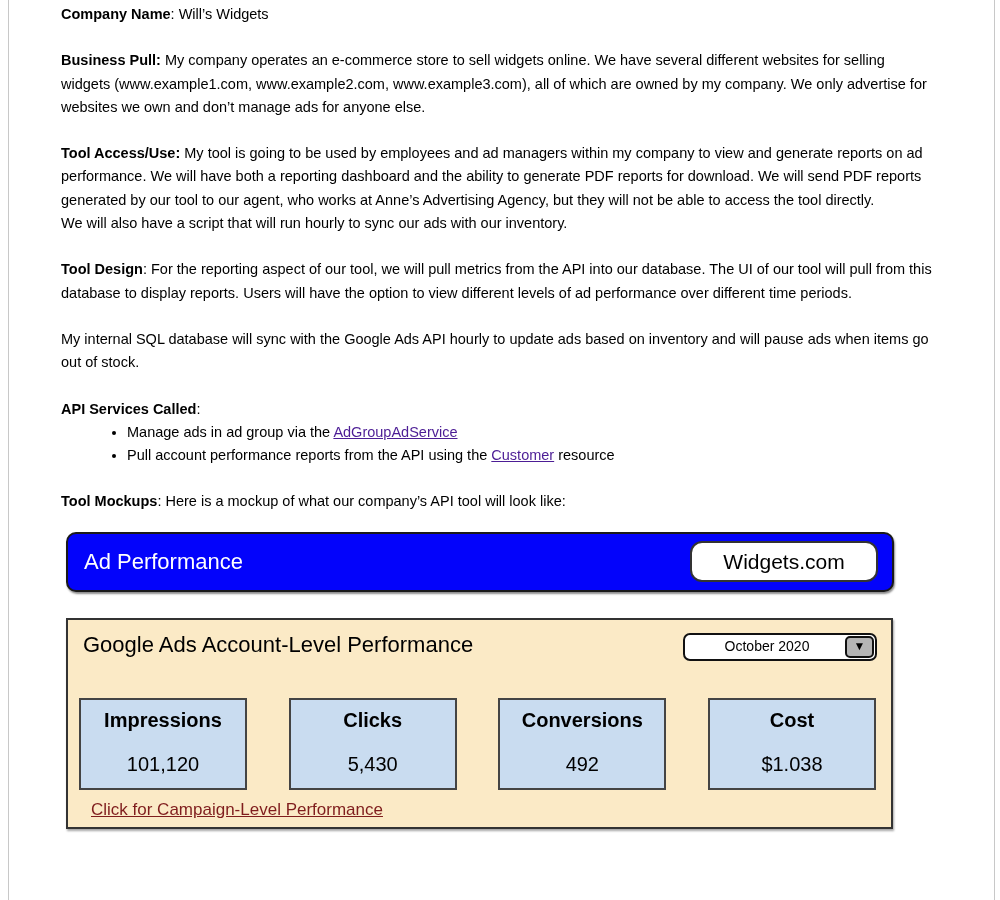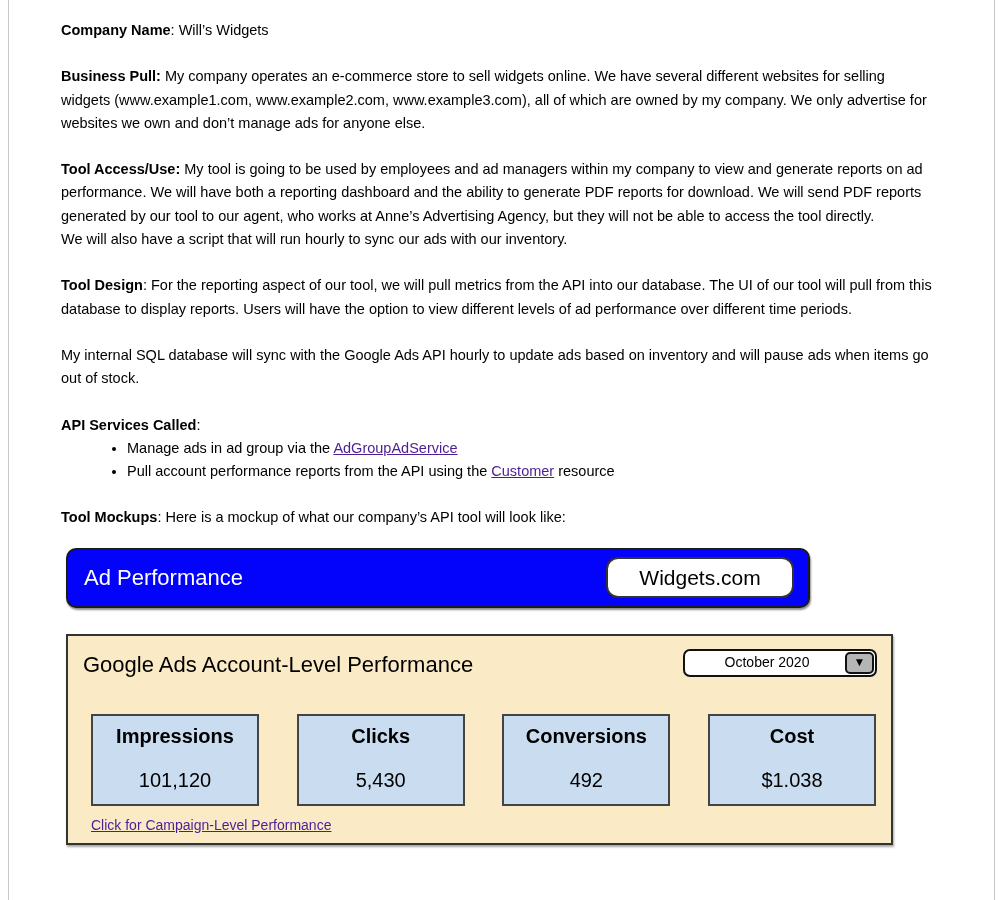--- a/index.html
+++ b/index.html
@@ -17,37 +17,37 @@
     background: #ffffff;
     border-left: 1px solid #c8c8c8;
     border-right: 1px solid #c8c8c8;
   }
   .content {
     padding: 3px 56px 0 52px;
     font-size: 14.5px;
     line-height: 23.3px;
   }
   .content p { margin: 23px 0 0 0; }
-  .content p.first { margin-top: 16px; }
+  .content p.first { margin-top: 0; }
   b { font-weight: bold; }
   ul.api-list {
     margin: 0;
     padding-left: 66px;
     list-style: disc outside;
   }
   ul.api-list li { line-height: 23.3px; }
   a.doc-link {
     color: #4c1d95;
     text-decoration: underline;
     cursor: pointer;
   }
   
   .mock-bar {
     margin: 18px 0 0 5px;
-    width: 744px; height: 60px;
+    width: 828px; height: 60px;
     background: #0303fb;
     border: 2px solid #1a1a1a;
     border-radius: 10px;
     box-shadow: 1px 2px 2px rgba(0,0,0,0.45);
     display: flex;
     align-items: center;
     justify-content: space-between;
     padding: 0 14px 0 16px;
   }
   .mock-bar-title {
@@ -72,21 +72,21 @@
     margin: 26px 0 0 5px;
     width: 827px; height: 211px;
     background: #fbeac6;
     border: 2px solid #333333;
     box-shadow: 1px 2px 2px rgba(0,0,0,0.35);
     overflow: hidden;
   }
   .panel-header {
     display: flex;
     justify-content: space-between;
-    align-items: flex-end;
+    align-items: flex-start;
     padding: 13px 14px 0 15px;
   }
   .panel-title { font-size: 22px; }
   .dropdown {
     position: relative;
     width: 194px; height: 28px;
     background: #ffffff;
     border: 2px solid #111111;
     border-radius: 7px;
     display: flex;
@@ -109,40 +109,40 @@
     display: flex;
     align-items: center;
     justify-content: center;
     font-size: 12px;
     color: #000000;
     cursor: pointer;
   }
   .metrics-row {
     display: flex;
     justify-content: space-between;
-    margin: 37px 15px 0 23px;
+    margin: 37px 15px 0 11px;
     gap: 12px;
   }
   .metric-card {
     width: 168px; height: 92px;
     background: #c9dcf0;
     border: 2px solid #444444;
     display: flex;
     flex-direction: column;
     align-items: center;
     justify-content: space-between;
     padding: 9px 0 11px 0;
   }
   .metric-label { font-size: 20px; font-weight: bold; }
   .metric-value { font-size: 20px; }
   .panel-link-row { margin: 8px 0 0 23px; }
   a.panel-link {
-    color: #4c1d95;
+    color: #7f1d1d;
     text-decoration: underline;
-    font-size: 14px;
+    font-size: 17px;
     cursor: pointer;
   }
 </style>
 </head>
 <body>
 
 <div class="page">
   <div class="content">
 
     <p class="first"><b>Company Name</b><span>: Will’s Widgets</span></p>

